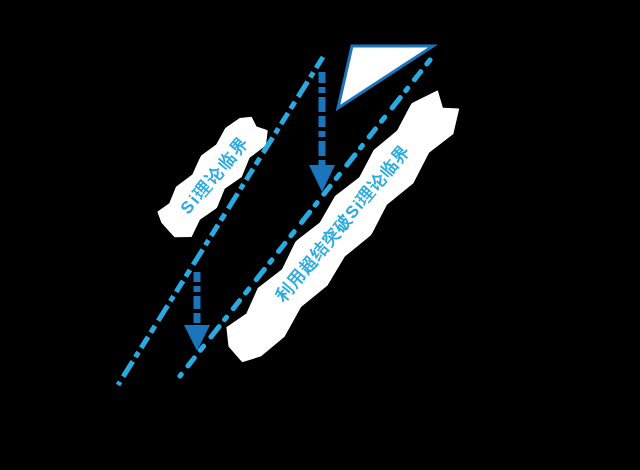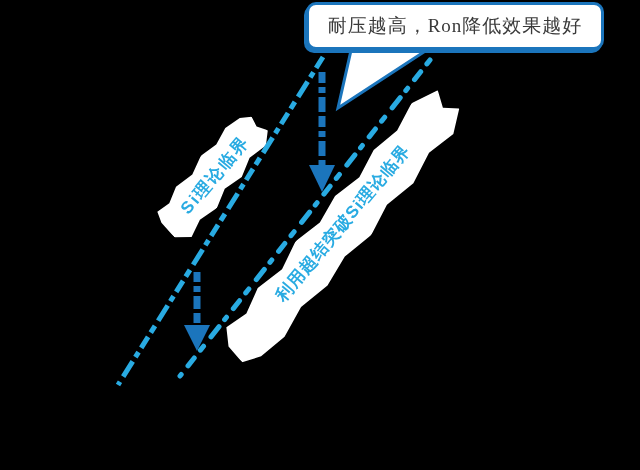--- a/index.html
+++ b/index.html
@@ -85,17 +85,14 @@
 
     <line x1="197" y1="272" x2="197" y2="327" stroke-width="7" fill="none" stroke-dasharray="10 4 6 4 13 4" stroke="#1b75bc"></line>
     <polygon points="184,325 210,325 197,351" fill="#1b75bc"></polygon>
 
     <polygon points="352,46 433,46 338,108" stroke-width="3" fill="#ffffff" stroke="#1b75bc"></polygon>
   </svg>
 
   <div class="diag-label label-si">Si理论临界</div>
   <div class="diag-label label-sj">利用超结突破Si理论临界</div>
 
-  <div class="callout">
-    <span class="callout-text">耐压越高，Ron降低效果越好</span>
-  </div>
 
 </div>
 
 </body></html>

